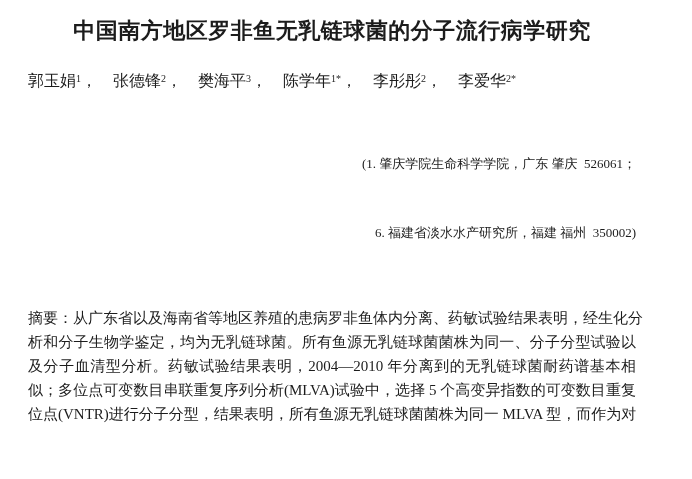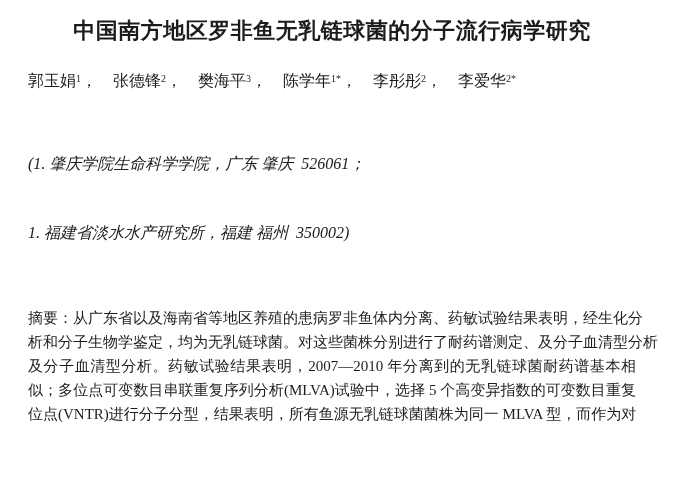--- a/index.html
+++ b/index.html
@@ -40,25 +40,24 @@
   .author sup {
     font-size: 10px;
     line-height: 0;
     position: relative;
     top: -0.45em;
     vertical-align: baseline;
   }
   .author .sep { margin-right: 16px; }
   .affiliations {
     margin-top: 12px;
-    font-size: 16px;
+    font-size: 13px;
     line-height: 23px;
-    text-align: left;
+    text-align: right;
     white-space: pre-wrap;
-    font-style: italic;
   }
   .abstract {
     margin-top: 16px;
     font-size: 15px;
     line-height: 24px;
   }
   .abs-line {
     text-align: justify;
     text-align-last: justify;
     text-justify: inter-ideograph;
@@ -72,25 +71,25 @@
 <div class="page">
 
   <h1 class="title">中国南方地区罗非鱼无乳链球菌的分子流行病学研究</h1>
 
   <div class="authors">
     <span class="author"><span>郭玉娟</span><sup>1</sup><span class="sep">，</span></span><span class="author"><span>张德锋</span><sup>2</sup><span class="sep">，</span></span><span class="author"><span>樊海平</span><sup>3</sup><span class="sep">，</span></span><span class="author"><span>陈学年</span><sup>1*</sup><span class="sep">，</span></span><span class="author"><span>李彤彤</span><sup>2</sup><span class="sep">，</span></span><span class="author"><span>李爱华</span><sup>2*</sup></span>
   </div>
 
   <div class="affiliations">
     <div class="affil">(1. 肇庆学院生命科学学院，广东 肇庆  526061；</div>
-    <div class="affil">1. 福建省淡水水产研究所，福建 福州  350002)</div>
+    <div class="affil">6. 福建省淡水水产研究所，福建 福州  350002)</div>
   </div>
 
   <div class="abstract">
     <div class="abs-line"><span class="bold">摘要：</span><span>从广东省以及海南省等地区养殖的患病罗非鱼体内分离、药敏试验结果表明，经生化分</span></div>
-    <div class="abs-line">析和分子生物学鉴定，均为无乳链球菌。对这些菌株分别进行了耐药谱测定、及分子血清型分析</div>
-    <div class="abs-line">及分子血清型分析。药敏试验结果表明，2007—2010 年分离到的无乳链球菌耐药谱基本相</div>
+    <div class="abs-line">析和分子生物学鉴定，均为无乳链球菌。所有鱼源无乳链球菌菌株为同一、分子分型试验以</div>
+    <div class="abs-line">及分子血清型分析。药敏试验结果表明，2004—2010 年分离到的无乳链球菌耐药谱基本相</div>
     <div class="abs-line">似；多位点可变数目串联重复序列分析(MLVA)试验中，选择 5 个高变异指数的可变数目重复</div>
     <div class="abs-line">位点(VNTR)进行分子分型，结果表明，所有鱼源无乳链球菌菌株为同一 MLVA 型，而作为对</div>
 
   </div>
 
 </div>
 
 </body></html>

